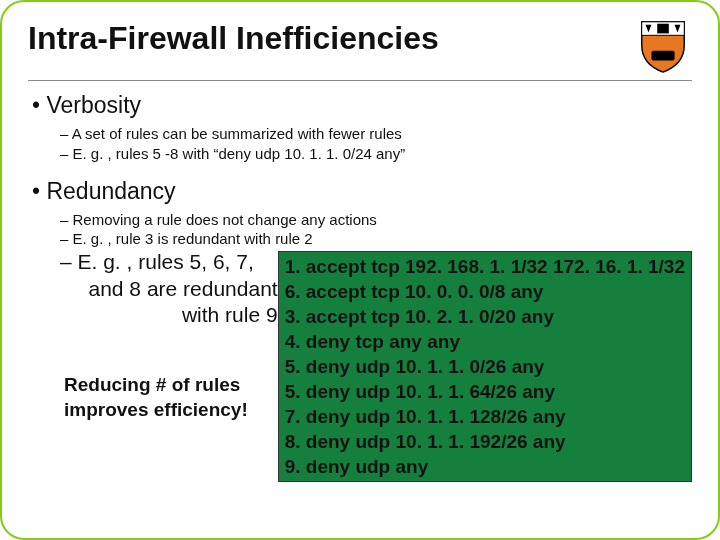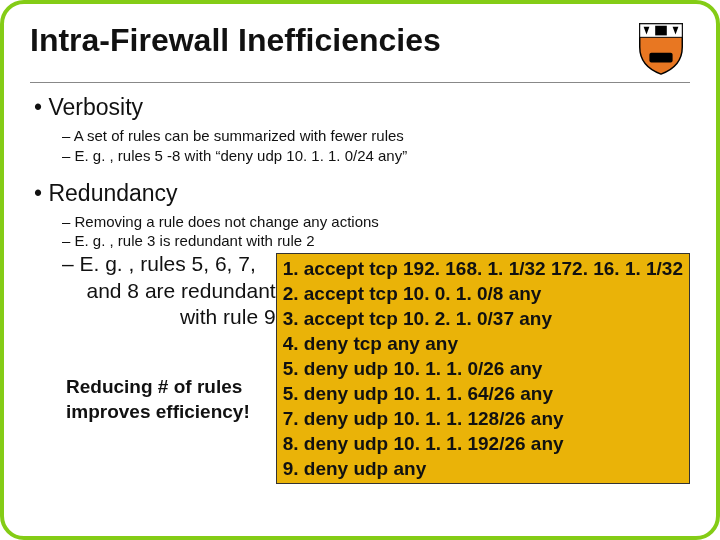--- a/index.html
+++ b/index.html
@@ -6,21 +6,21 @@
   body {
     width: 720px;
     height: 540px;
     font-family: Arial, Helvetica, sans-serif;
     background: #fff;
     overflow: hidden;
   }
   .slide {
     width: 720px;
     height: 540px;
-    border: 4px solid #84cc16;
+    border: 2px solid #84cc16;
     border-radius: 24px;
     padding: 18px 26px 14px 26px;
     position: relative;
     background: #fff;
   }
   .header {
     display: flex;
     align-items: flex-start;
     justify-content: space-between;
   }
@@ -64,21 +64,21 @@
   .left-col .sub-lines { padding-left: 28px; }
   .left-col .sub-line::before { content: "– "; }
   .indent-cont { padding-left: 44px; text-align: right; }
   .bottom-caption {
     font-size: 19px;
     font-weight: bold;
     margin-top: 44px;
     padding-left: 32px;
   }
   .rule-block {
-    background: #eab308;
+    background: #15803d;
     border: 1px solid #333;
     font-size: 19px;
     font-weight: bold;
     line-height: 1.32;
     padding: 2px 6px 2px 6px;
     white-space: nowrap;
     margin-top: 2px;
   }
   .rule-row { display: block; }
 </style>
@@ -125,22 +125,22 @@
             </div>
             <div class="indent-cont">and 8 are redundant</div>
             <div class="indent-cont">with rule 9</div>
             <div class="bottom-caption">
               <div>Reducing # of rules</div>
               <div>improves efficiency!</div>
             </div>
           </div>
           <div class="rule-block">
             <span class="rule-row">1. accept tcp 192. 168. 1. 1/32 172. 16. 1. 1/32</span>
-            <span class="rule-row">2. accept tcp 10. 0. 1. 0/8 any</span>
-            <span class="rule-row">3. accept tcp 10. 2. 1. 0/37 any</span>
+            <span class="rule-row">6. accept tcp 10. 0. 0. 0/8 any</span>
+            <span class="rule-row">3. accept tcp 10. 2. 1. 0/20 any</span>
             <span class="rule-row">4. deny tcp any any</span>
             <span class="rule-row">5. deny udp 10. 1. 1. 0/26 any</span>
             <span class="rule-row">5. deny udp 10. 1. 1. 64/26 any</span>
             <span class="rule-row">7. deny udp 10. 1. 1. 128/26 any</span>
             <span class="rule-row">8. deny udp 10. 1. 1. 192/26 any</span>
             <span class="rule-row">9. deny udp any</span>
           </div>
         </div>
       </li>
     </ul>

